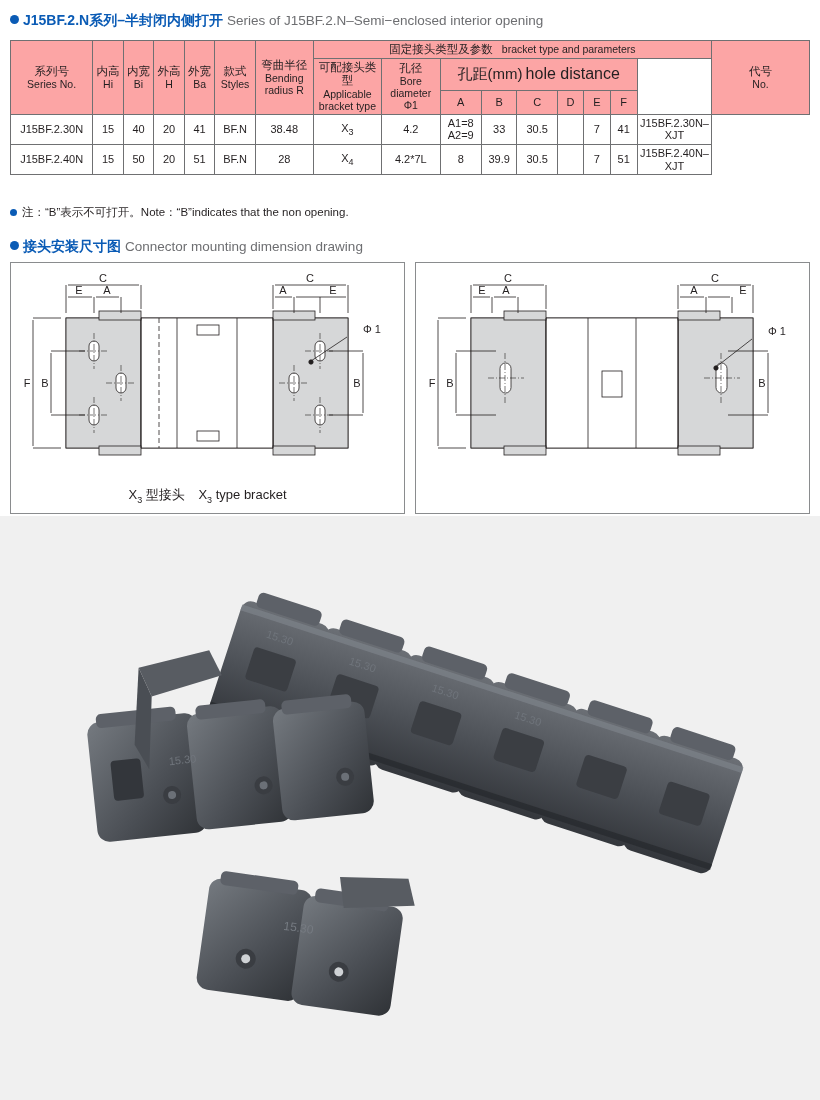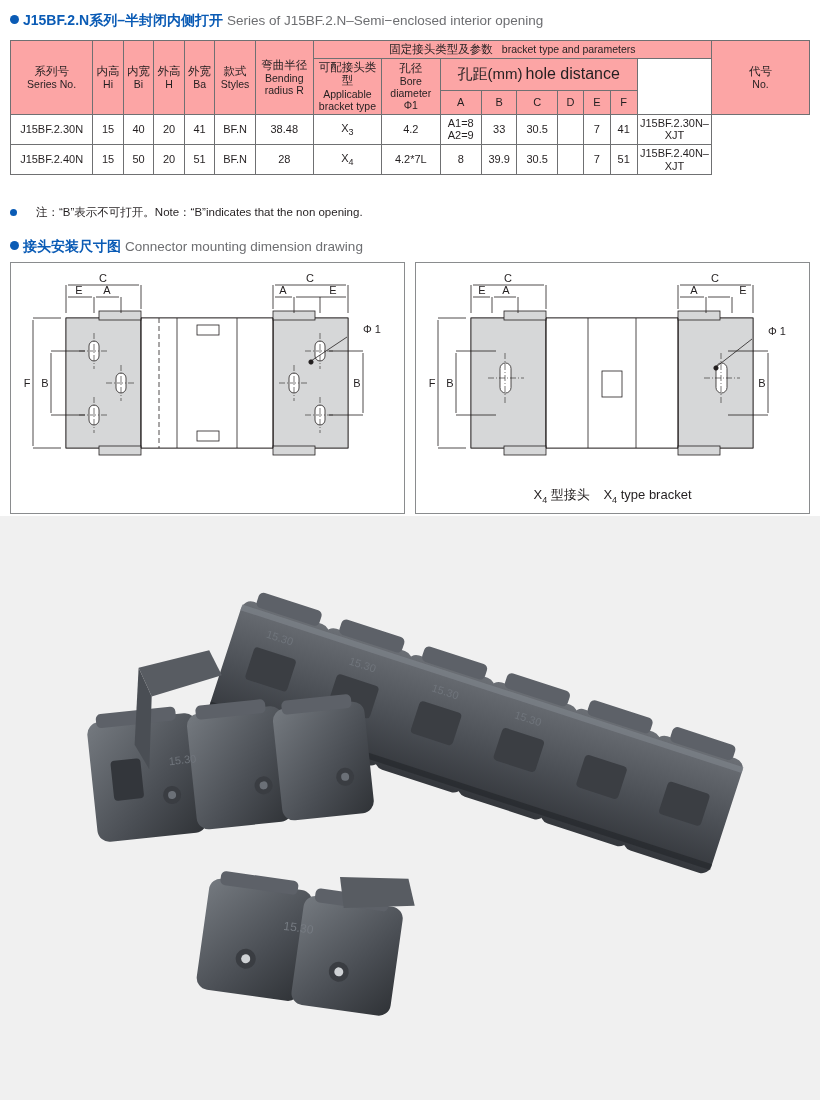--- a/index.html
+++ b/index.html
@@ -55,21 +55,21 @@
   table.spec tbody td { background:#ffffff; height:28px; }
   .hdr-cn { display:block; font-size:11.5px; }
   .hdr-en { display:block; font-size:10.5px; }
   .two-line { line-height:1.2; }
   .sub { font-size:9px; vertical-align:sub; }
 
   
   .note {
     position:absolute; left:10px; top:205px;
     font-size:11.5px; color:#231f20;
-    display:flex; align-items:center; gap:19px;
+    display:flex; align-items:center; gap:5px;
   }
   .note .bullet { width:7px;height:7px;background:#0a5bb5;top:0; }
 
   
   .panel {
     position:absolute;
     border:1px solid #8a8c8e;
     background:#ffffff;
   }
   #panel-left  { left:10px;  top:262px; width:395px; height:252px; }
@@ -312,20 +312,24 @@
         <text x="96" y="31">A</text>
         <text x="299" y="19">C</text>
         <text x="272" y="31">A</text>
         <text x="322" y="31">E</text>
         <text x="16" y="124">F</text>
         <text x="34" y="124">B</text>
         <text x="346" y="124">B</text>
         <text x="352" y="70" text-anchor="start">Φ 1</text>
       </g>
     </svg>
+    <div class="panel-caption">
+      <span class="cn"><span>X</span><span class="sub">3</span><span> 型接头</span></span>
+      <span><span>X</span><span class="sub">3</span><span> type bracket</span></span>
+    </div>
   </div>
 
   <div class="panel" id="panel-right">
     <svg width="393" height="215" viewBox="0 0 393 215">
       <g stroke="#231f20" stroke-width="0.8" fill="none">
         <rect x="55" y="55" width="282" height="130" fill="#ffffff"></rect>
         <rect x="55" y="55" width="75" height="130" fill="#d6d7d8"></rect>
         <rect x="262" y="55" width="75" height="130" fill="#d6d7d8"></rect>
         <rect x="130" y="55" width="132" height="130" fill="#ffffff"></rect>
         <rect x="88" y="48" width="42" height="9" fill="#d6d7d8"></rect>
@@ -381,24 +385,20 @@
         <text x="90" y="31">A</text>
         <text x="299" y="19">C</text>
         <text x="278" y="31">A</text>
         <text x="327" y="31">E</text>
         <text x="16" y="124">F</text>
         <text x="34" y="124">B</text>
         <text x="346" y="124">B</text>
         <text x="352" y="72" text-anchor="start">Φ 1</text>
       </g>
     </svg>
-    <div class="panel-caption">
-      <span class="cn"><span>X</span><span class="sub">4</span><span> 型接头</span></span>
-      <span><span>X</span><span class="sub">4</span><span> type bracket</span></span>
-    </div>
   </div>
 
   <div id="photo-area">
 
     <svg width="820" height="584" viewBox="0 0 820 584">
       <defs>
         <linearGradient id="gmetal" x1="0" y1="0" x2="0" y2="1">
           <stop offset="0%" stop-color="#6b6f75"></stop>
           <stop offset="55%" stop-color="#4c5056"></stop>
           <stop offset="100%" stop-color="#34373c"></stop>

